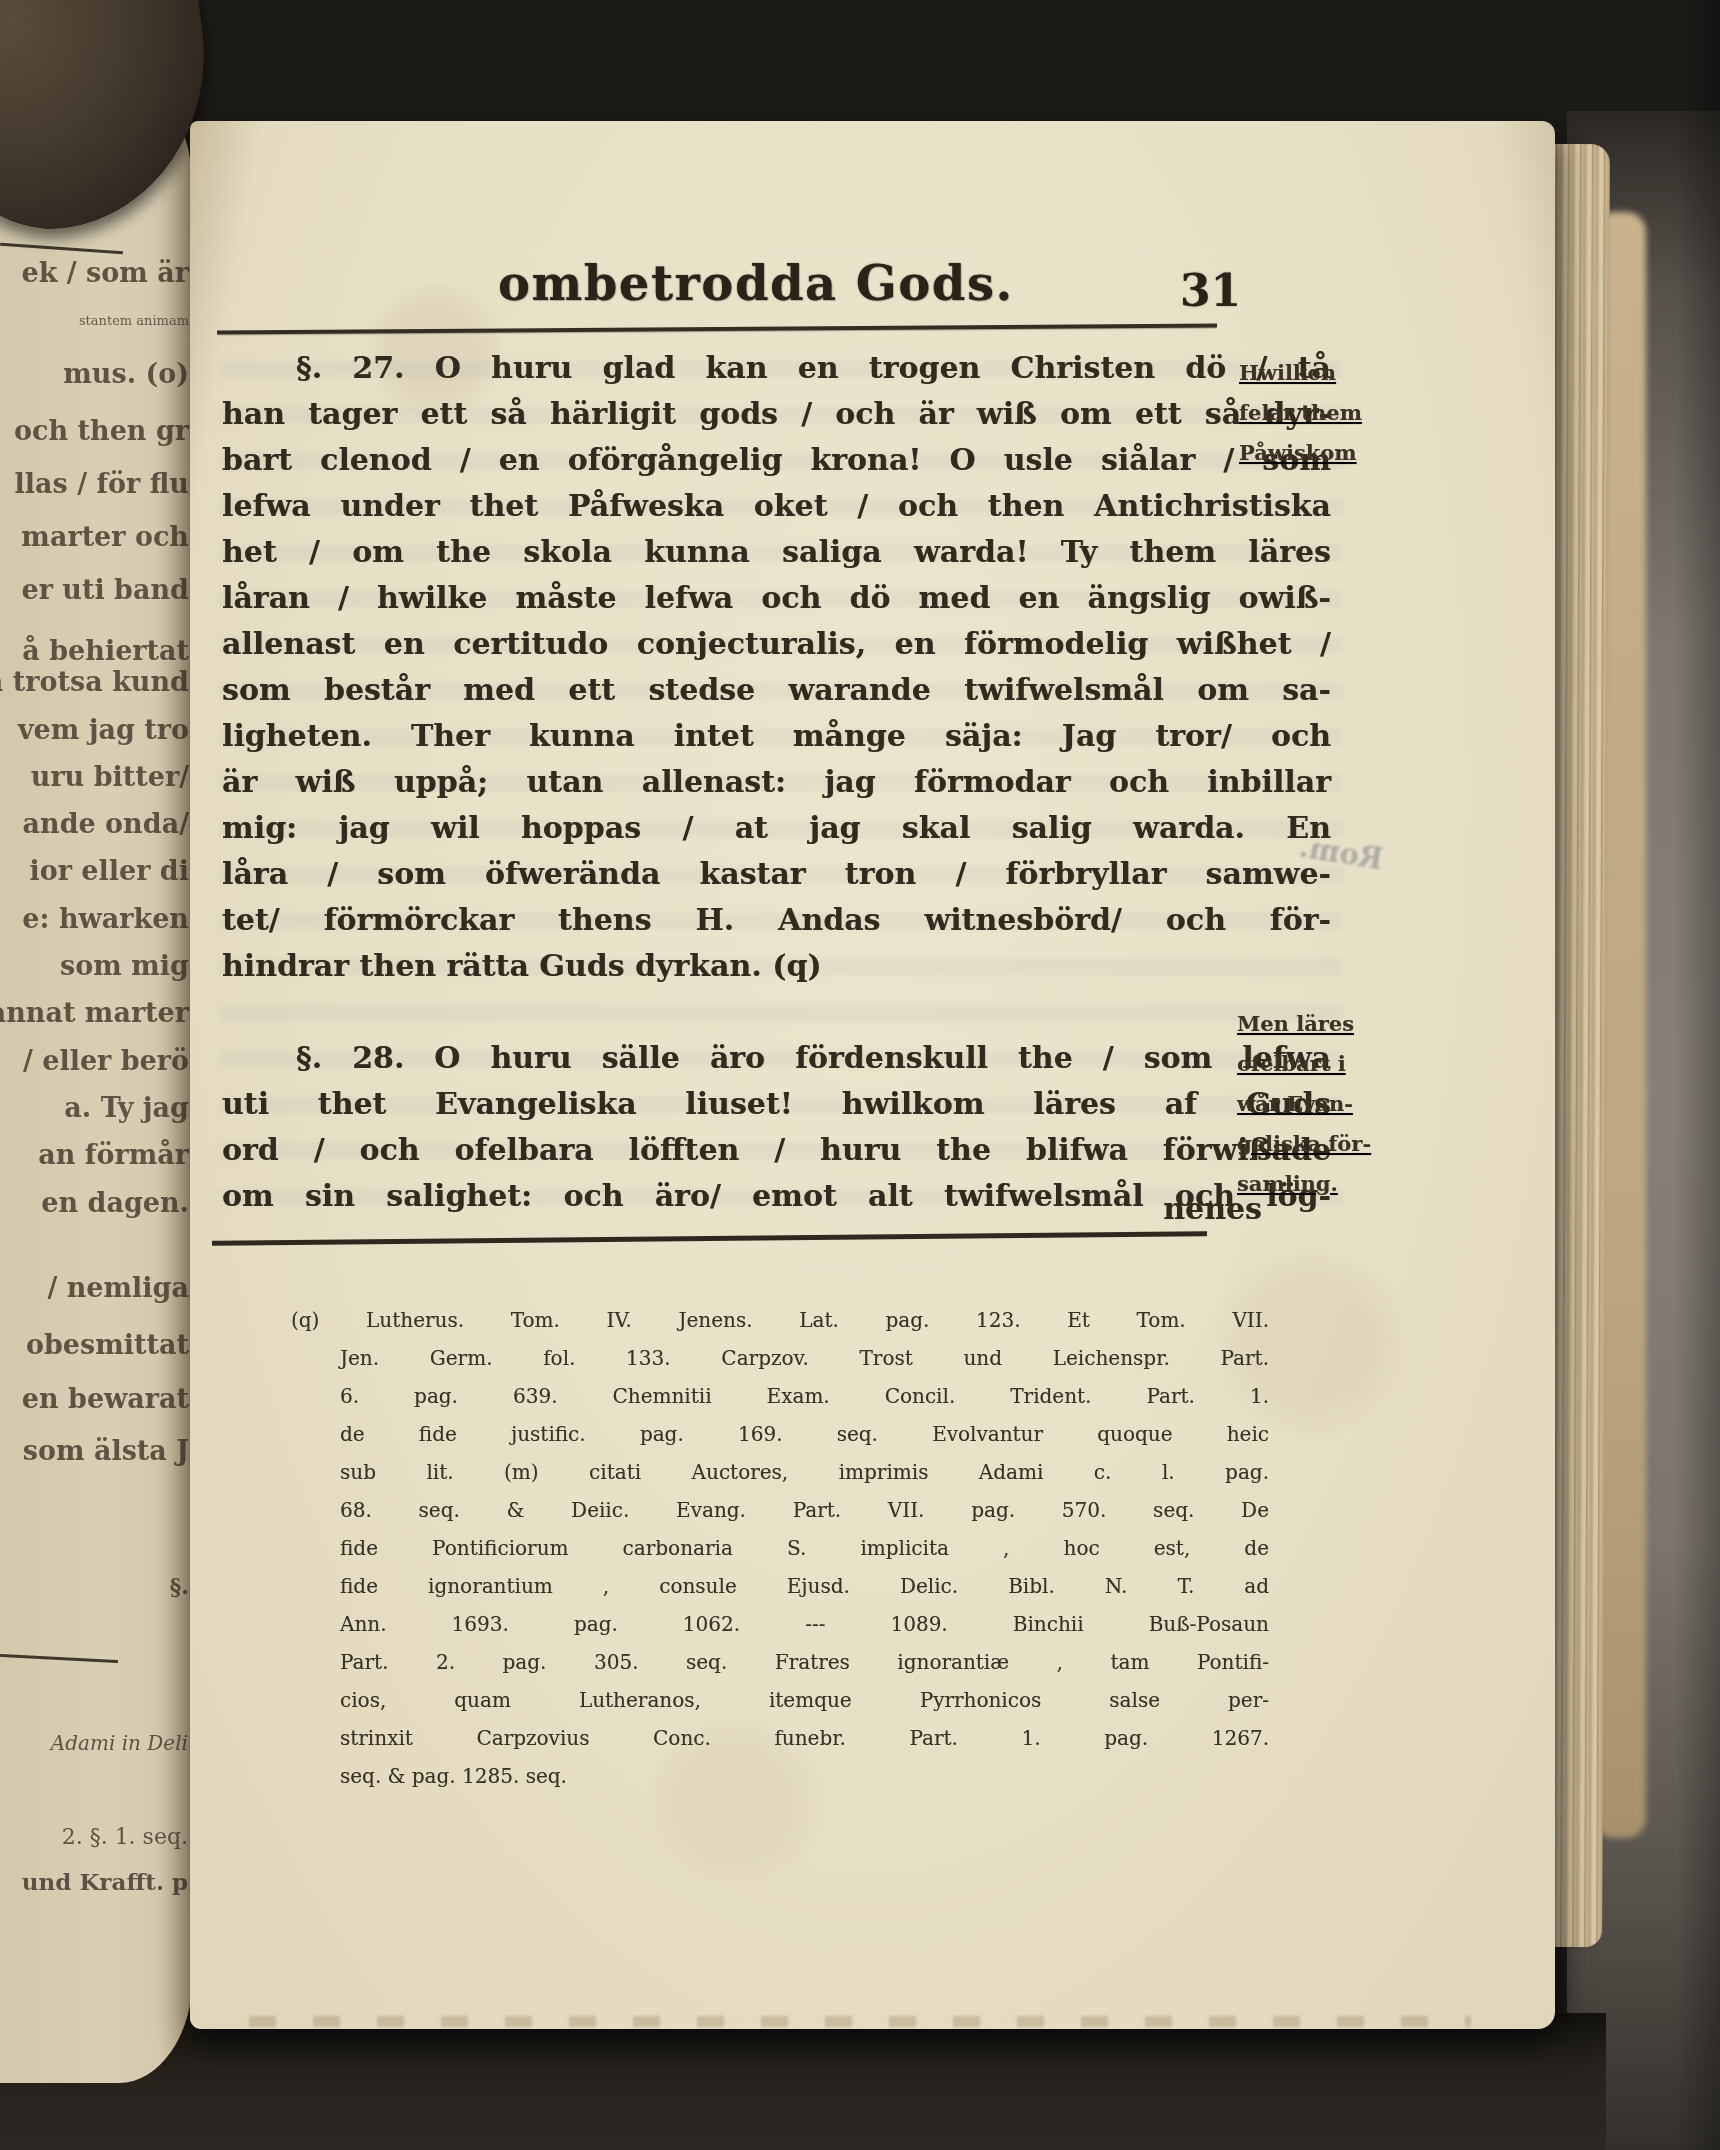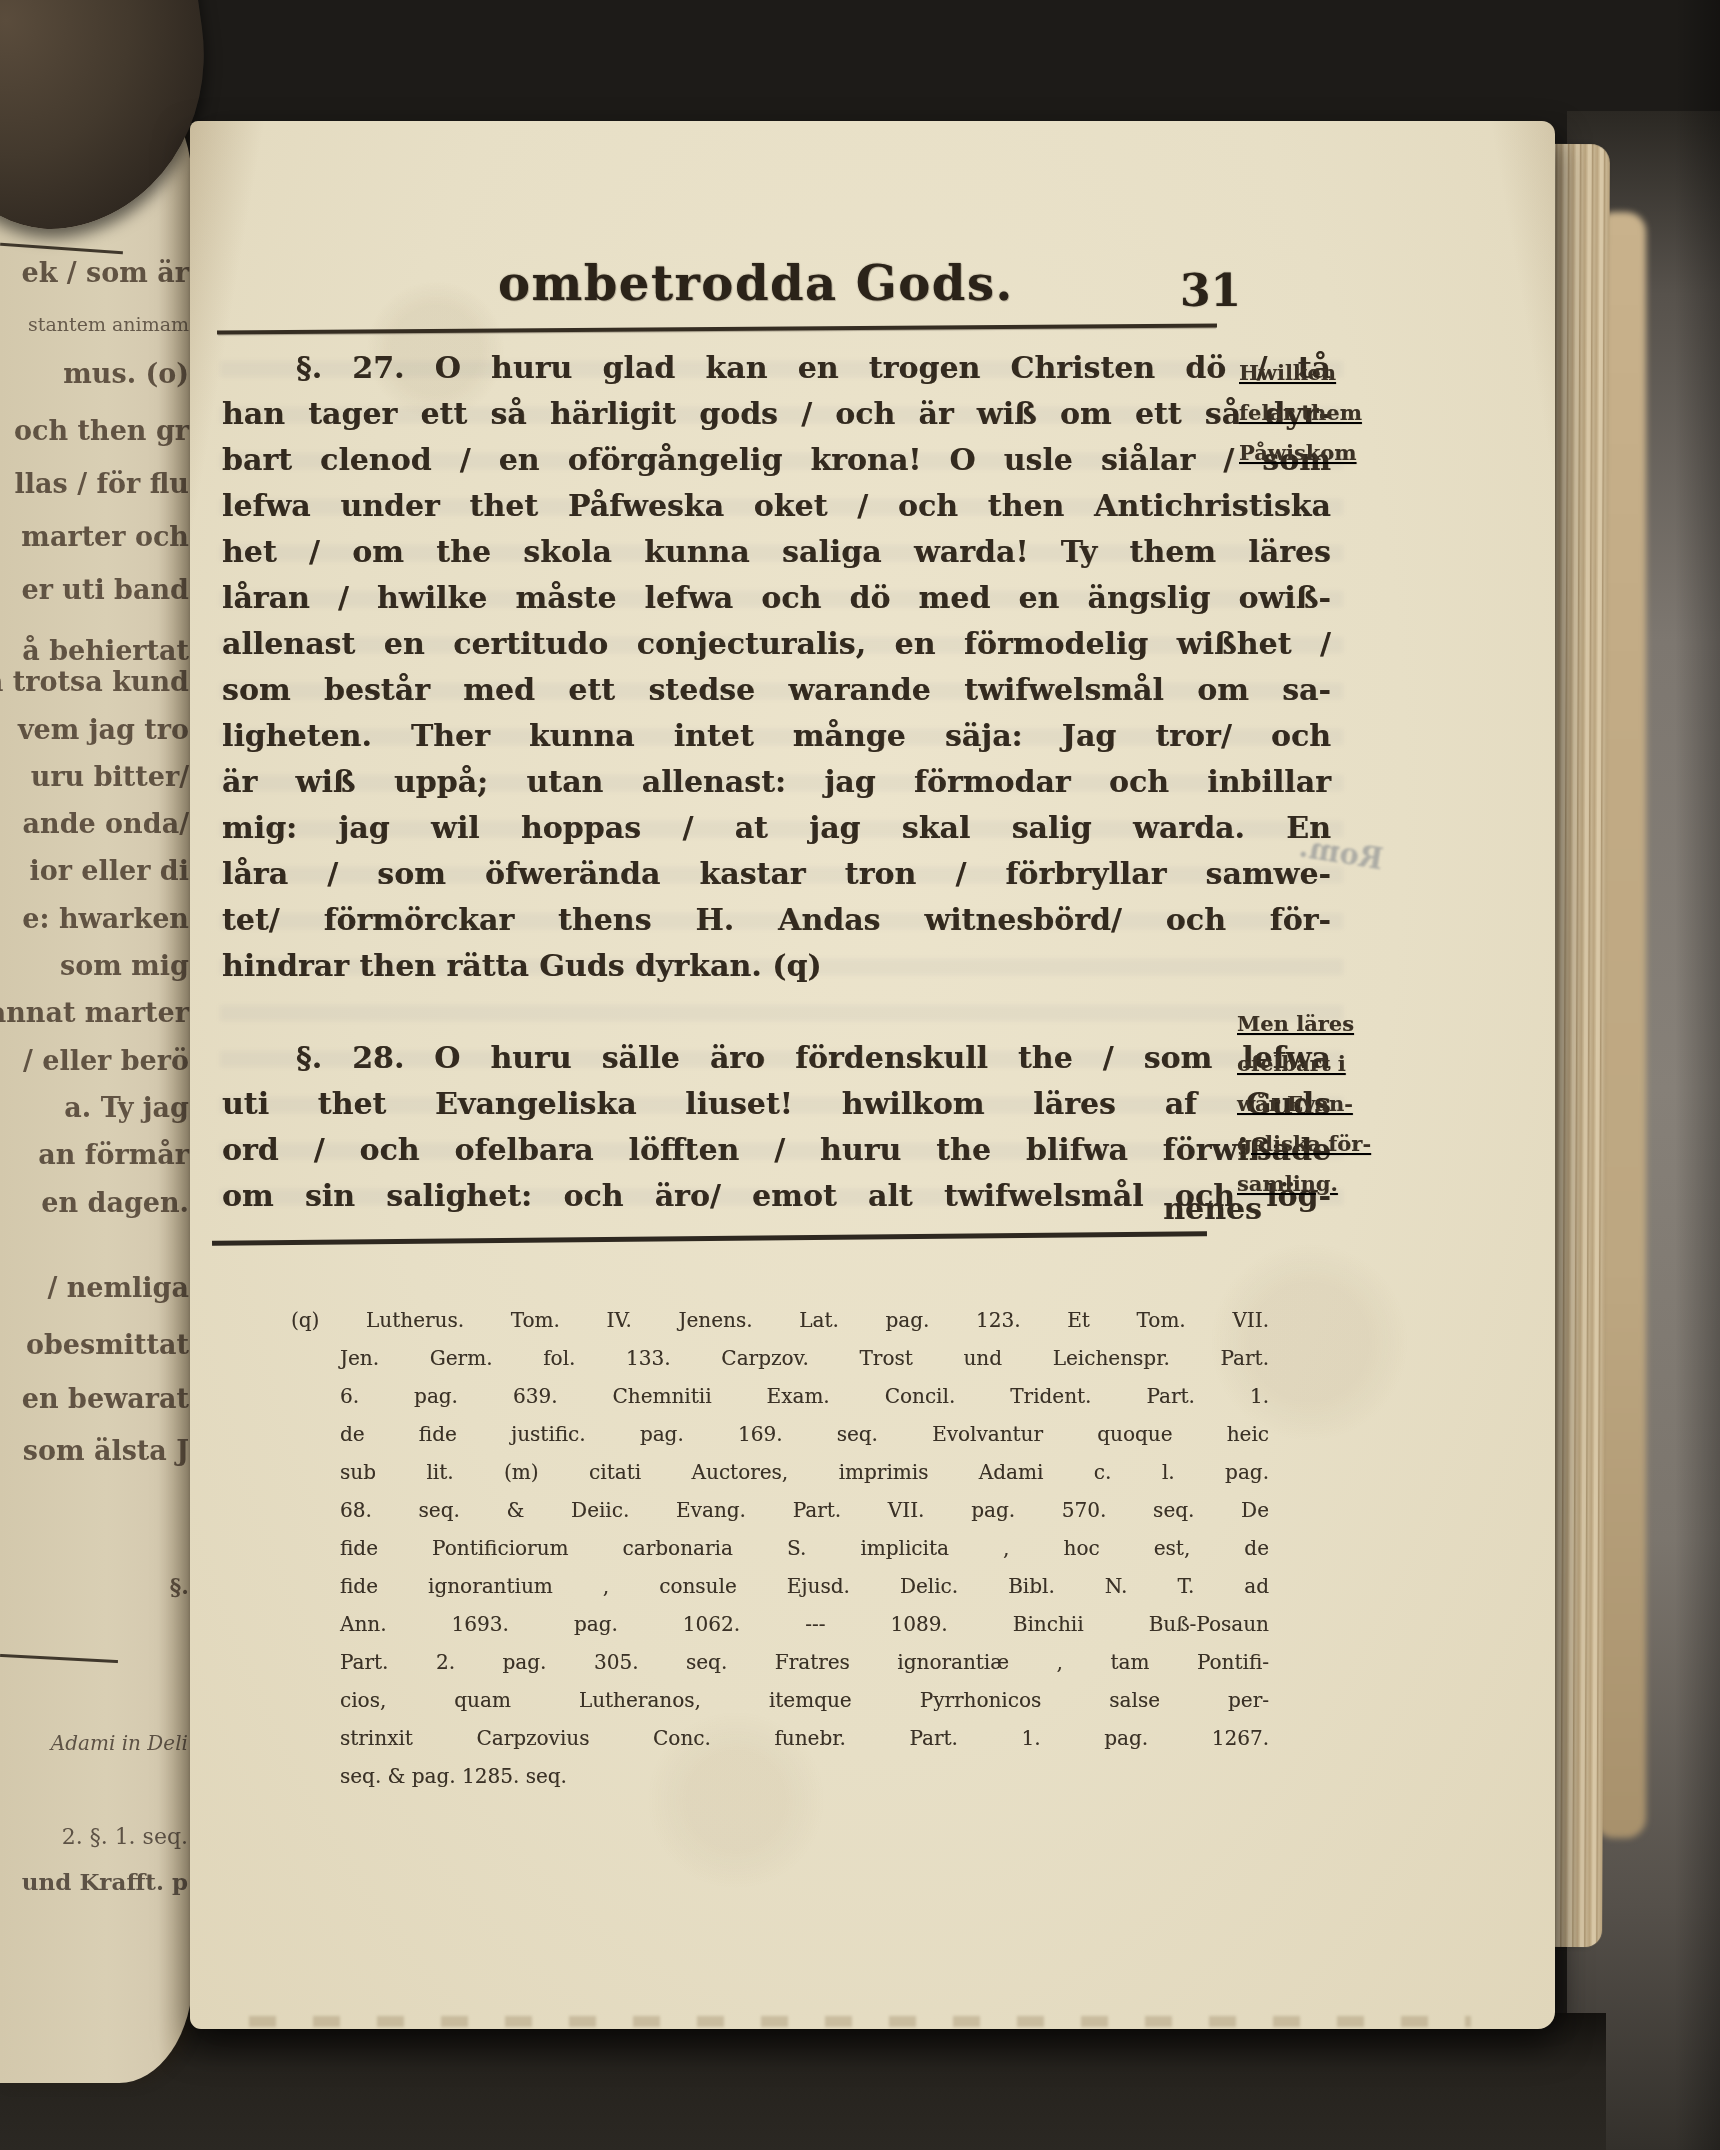--- a/index.html
+++ b/index.html
@@ -29,21 +29,21 @@
   .previous-page-edge{left:0;top:43px;width:193px;height:2040px;
     border-top-right-radius:118px 148px;border-bottom-right-radius:74px 108px;
     background:linear-gradient(90deg,#d3c8ac 0%,#d9cfb4 55%,#d5cab0 82%,#baab8c 97%,#9b8b6d 100%);
     box-shadow:7px 0 13px rgba(40,30,15,.35);}
   .lp-rule{position:absolute;background:#40382c;height:3.4px;filter:blur(0.7px);}
   .lp-rule.r-top{left:0;top:204px;width:123px;transform:rotate(4deg);}
   .lp-rule.r-bot{left:0;top:1614px;width:118px;transform:rotate(3deg);}
   .lp-frag{position:absolute;right:4px;white-space:nowrap;font-weight:bold;
     font-size:27px;color:#57493a;filter:blur(0.7px);opacity:.92;}
   .lp-frag:nth-child(1){top:214px;}
-  .lp-frag:nth-child(2){top:270px;font-size:19px;font-weight:normal;color:#5d5143;}
+  .lp-frag:nth-child(2){top:270px;font-size:13px;font-weight:normal;color:#5d5143;}
   .lp-frag:nth-child(3){top:315px;}
   .lp-frag:nth-child(4){top:372px;}
   .lp-frag:nth-child(5){top:425px;}
   .lp-frag:nth-child(6){top:478px;}
   .lp-frag:nth-child(7){top:531px;}
   .lp-frag:nth-child(8){top:583px;margin-top:9px;}
   .lp-frag:nth-child(9){top:623px;}
   .lp-frag:nth-child(10){top:671px;}
   .lp-frag:nth-child(11){top:718px;}
   .lp-frag:nth-child(12){top:765px;}

